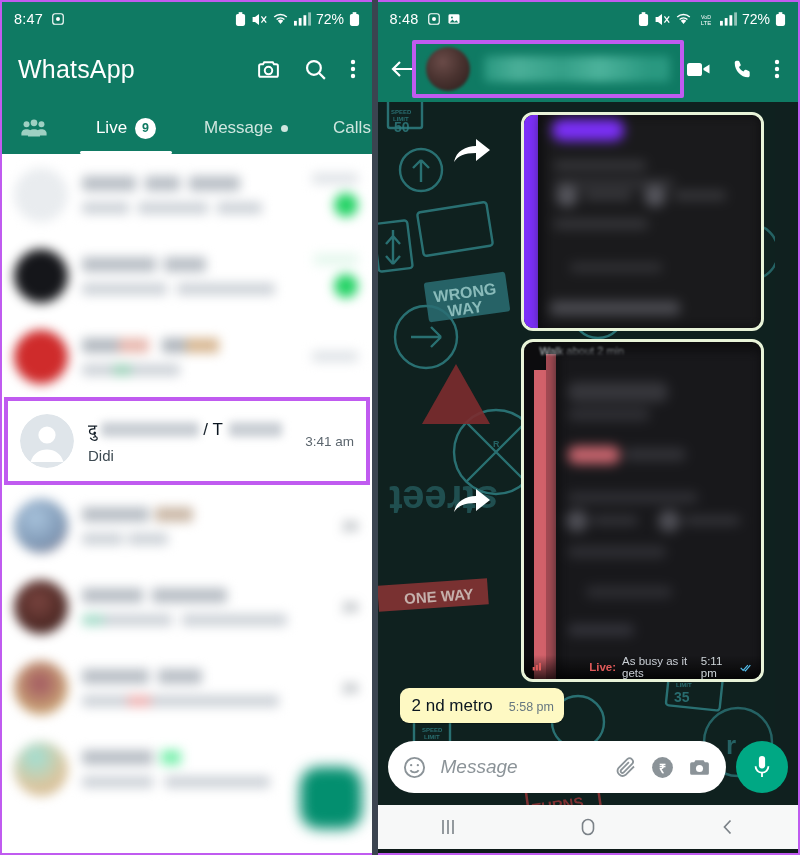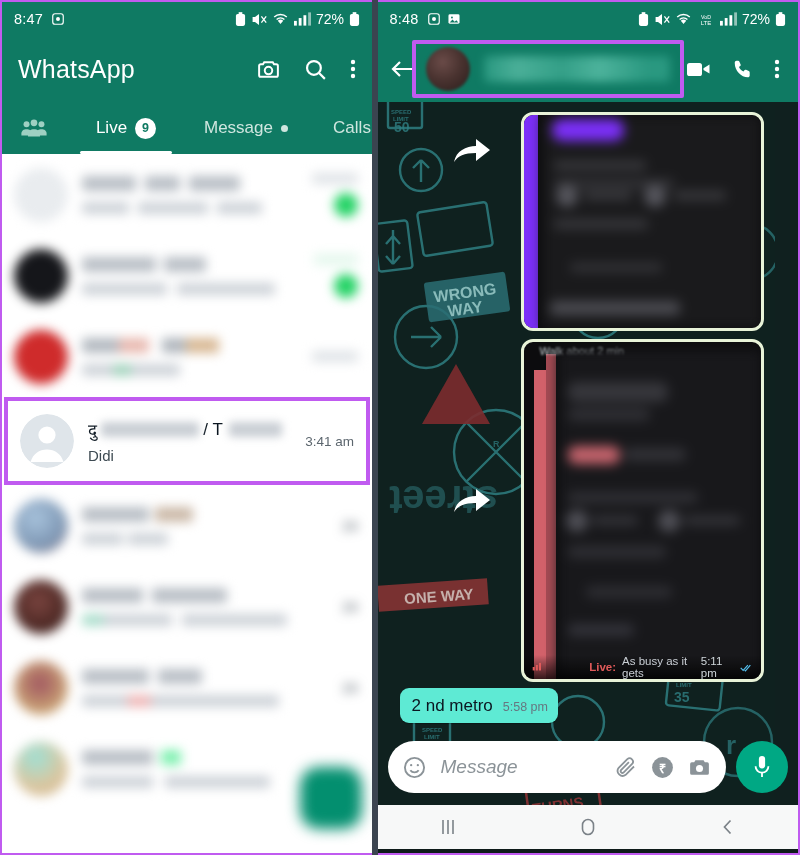--- a/index.html
+++ b/index.html
@@ -83,22 +83,22 @@
   .wall { position:absolute; inset:0; overflow:hidden; }
   .msgs { position:absolute; inset:0; }
 
   .card { position:absolute; background:#0c0c0e; border:3px solid #e8f3d8;
     border-radius:12px; overflow:hidden; }
   .card1 { left:143px; top:10px; width:243px; height:219px; }
   .card2 { left:143px; top:237px; width:243px; height:343px; }
 
   .fwd { position:absolute; color:#fff; font-size:26px; }
 
-  .bubble { position:absolute; background:#5eead4; border-radius:9px; padding:8px 10px 7px 12px;
-    display:flex; align-items:flex-end; gap:10px; box-shadow:0 1px 1px rgba(0,0,0,.25); }
+  .bubble { position:absolute; background:#fef9c3; border-radius:9px; padding:8px 10px 7px 12px;
+    display:flex; align-items:flex-end; gap:16px; box-shadow:0 1px 1px rgba(0,0,0,.25); }
   .bub-text { font-size:17px; color:#0b1620; }
   .bub-time { font-size:12.5px; color:#667781; padding-bottom:2px; }
 
   .inputbar { position:absolute; left:10px; right:10px; bottom:12px; display:flex;
     align-items:center; gap:10px; }
   .inputpill { flex:1; height:52px; background:#fff; border-radius:27px; display:flex;
     align-items:center; padding:0 14px; gap:12px; }
   .inp-placeholder { flex:1; font-size:19px; color:#8b9398; margin-left:2px;font-style:italic; }
   .micbtn { width:52px; height:52px; border-radius:50%; background:#00a884;
     display:flex; align-items:center; justify-content:center; flex:0 0 auto; }

